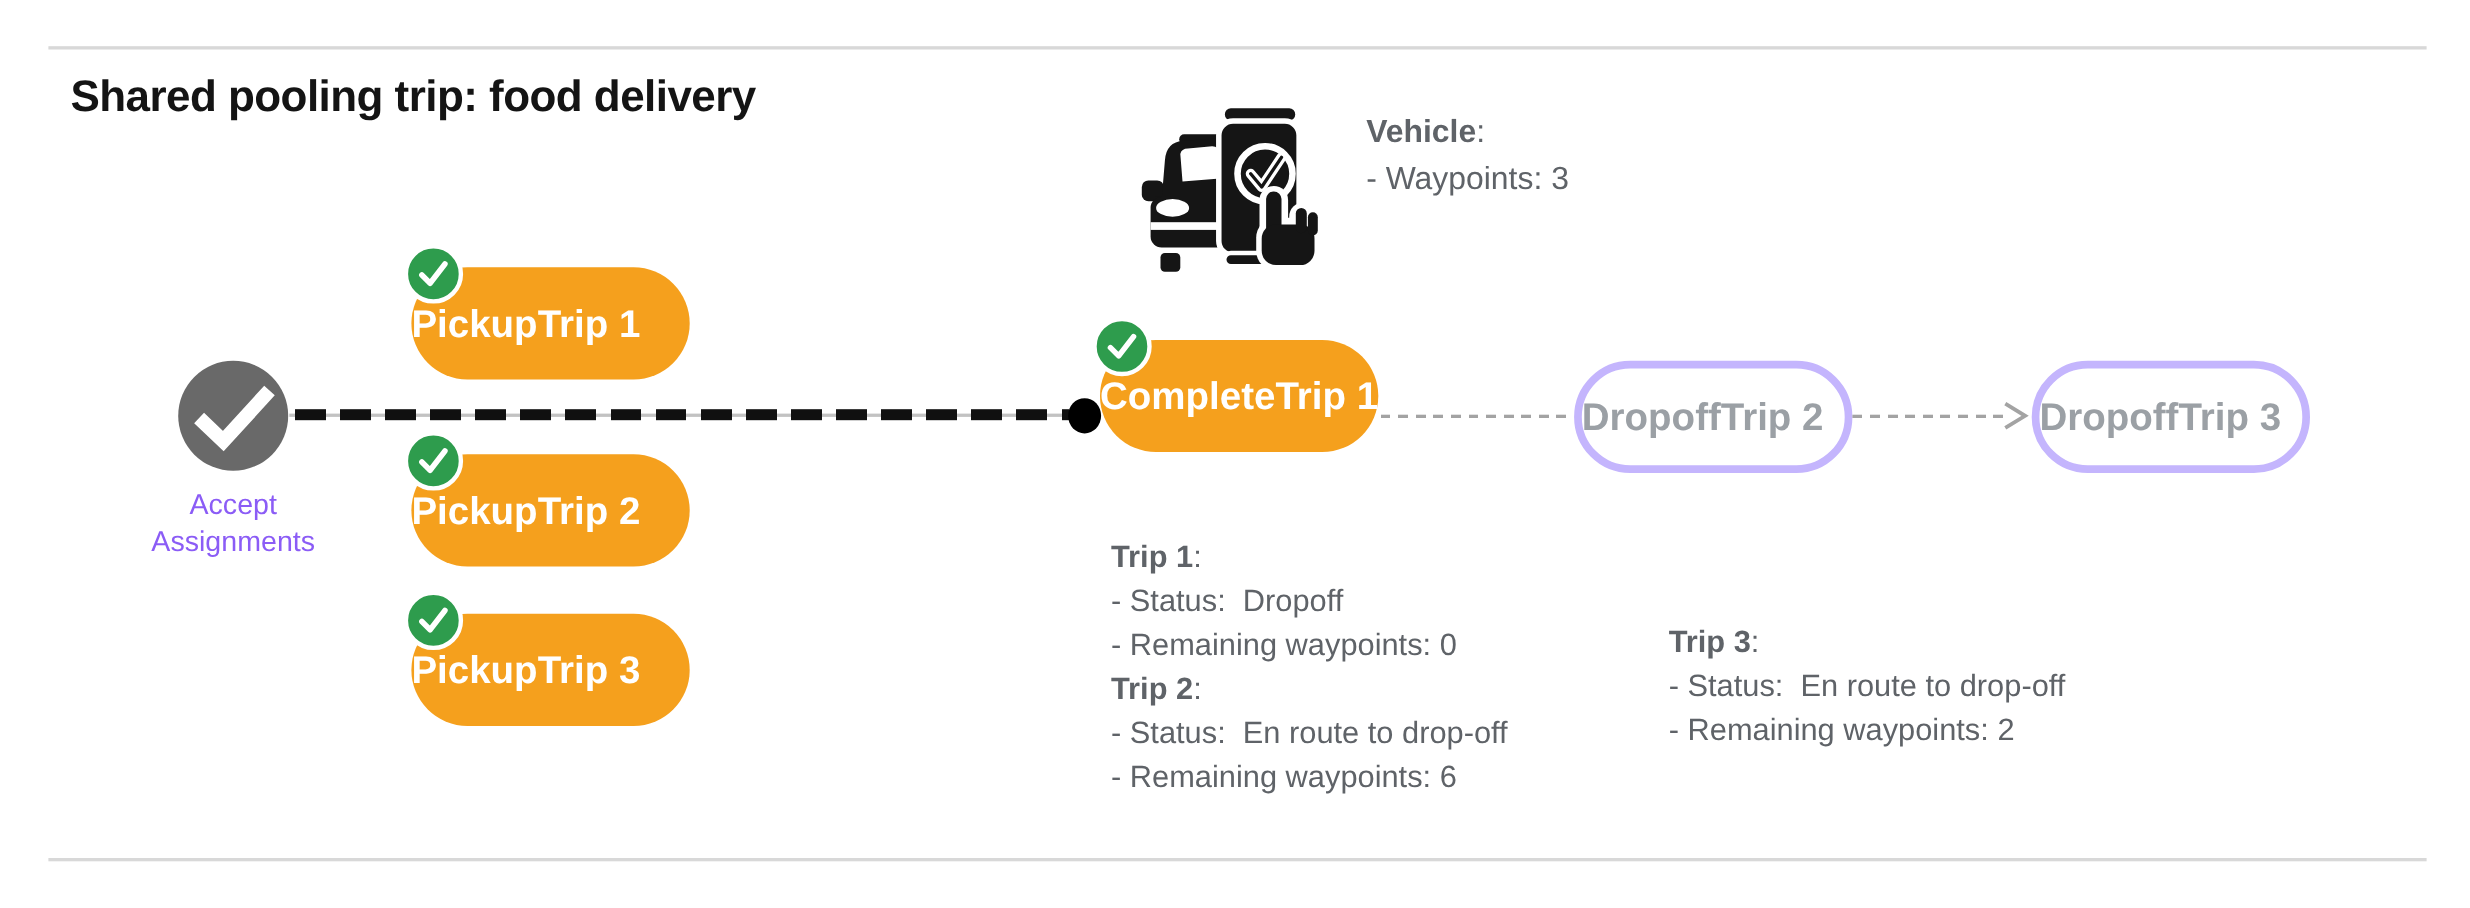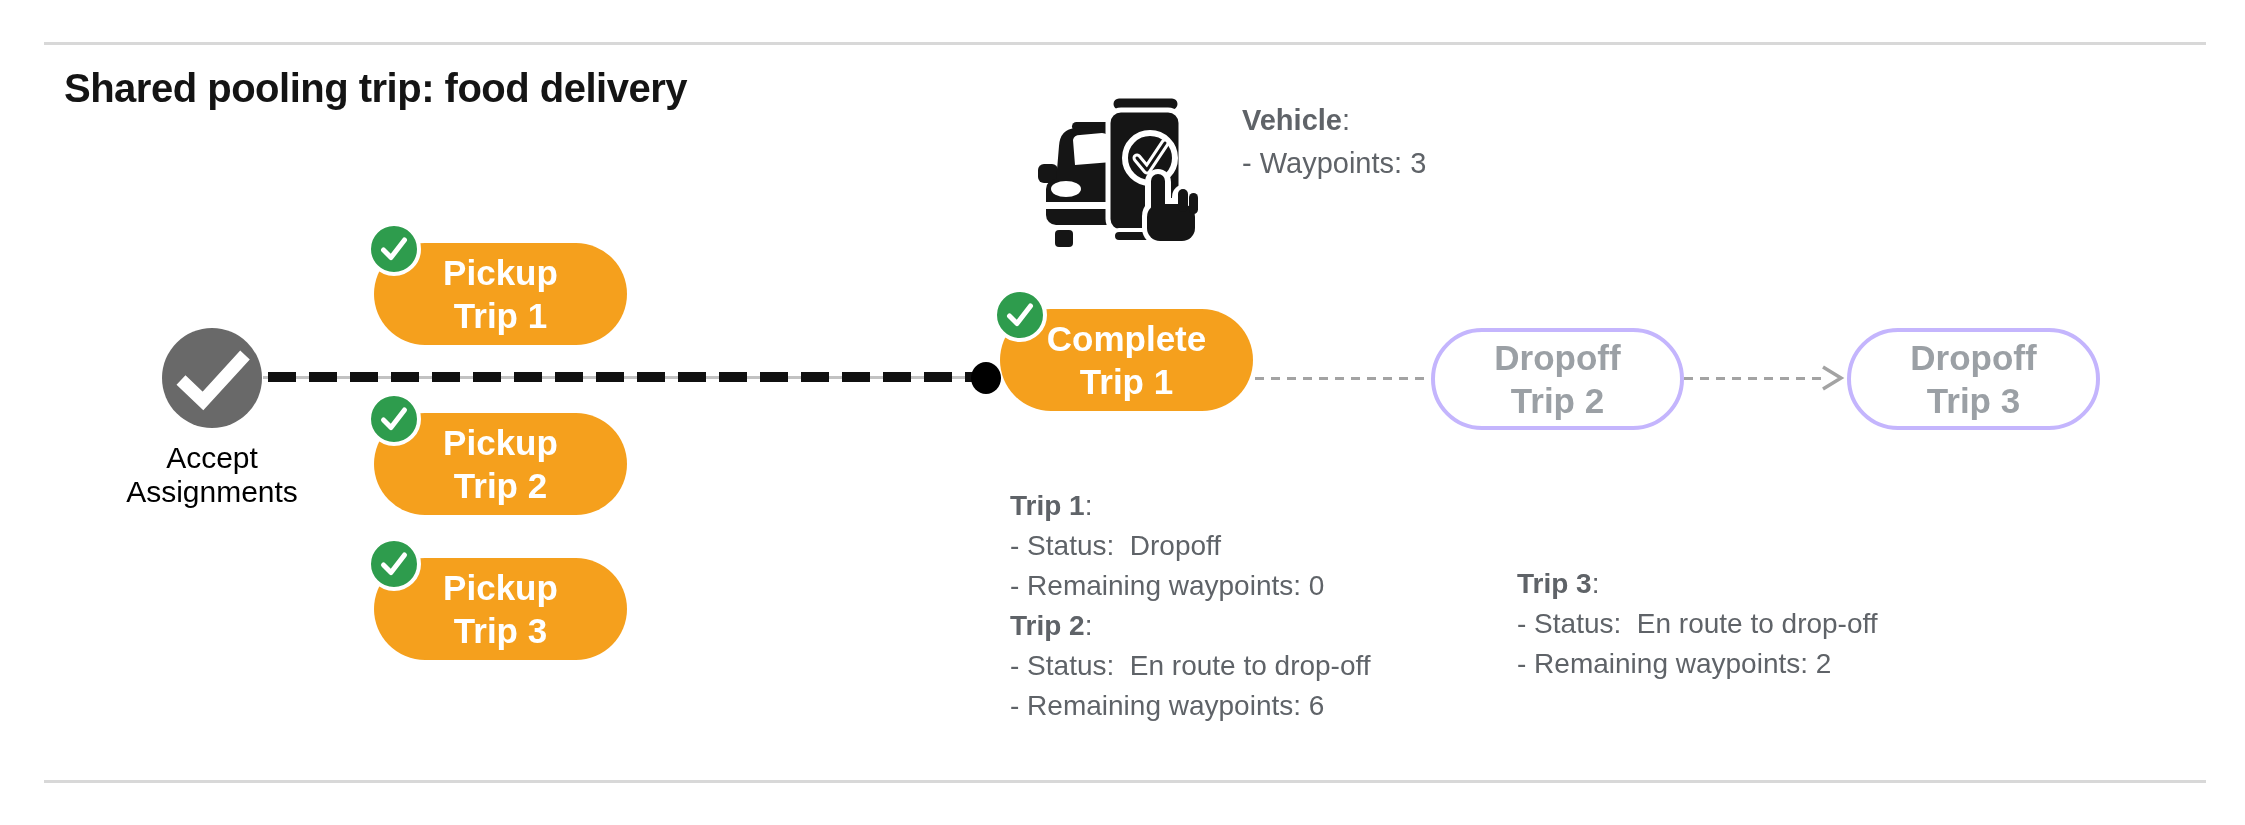--- a/index.html
+++ b/index.html
@@ -17,38 +17,38 @@
   }
 
   
   .vehicle-icon { position:absolute; left:1028px; top:86px; width:180px; height:170px; }
   .vehicle-text { position:absolute; left:1242px; top:99px; font-size:29px; line-height:43px; color:#5F6368; white-space:nowrap; }
   .vehicle-text .bold { font-weight:bold;text-align:center; }
 
   
   .start-node { position:absolute; left:162px; top:328px; width:100px; height:100px; border-radius:50%; background:#696969; }
   .start-node svg { width:100%; height:100%; display:block; }
-  .start-label { position:absolute; left:62px; top:441px; width:300px; text-align:center; font-size:30px; line-height:34px; color:#000000; }
+  .start-label { position:absolute; left:62px; top:441px; width:300px; text-align:center; font-size:26px; line-height:34px; color:#8b5cf6; }
 
   
   .dash-underlay { position:absolute; left:263px; top:376px; width:735px; height:3px; background:#C2C2C2; }
   .dash-line {
     position:absolute; left:268px; top:372px; width:704px; height:10px;
     background:repeating-linear-gradient(90deg, #101010 0 28px, transparent 28px 41px);
   }
   .route-dot { position:absolute; left:971px; top:362px; width:30px; height:32px; border-radius:50%; background:#000000; }
 
   
   .pill {
     position:absolute; width:253px; height:102px; border-radius:51px;
-    display:flex; flex-direction:column; align-items:center; justify-content:center;
+    display:flex; align-items:center; justify-content:flex-start;
     font-weight:bold; font-size:35px; line-height:43px; text-align:center; box-sizing:border-box;
   }
   .pill.active { background:#F5A01D; color:#ffffff; }
-  .pill.pending { background:#ffffff; border:4px solid #c4b5fd; color:#9BA0A5; }
+  .pill.pending { background:#ffffff; border:7px solid #c4b5fd; color:#9BA0A5; }
   #pill-pickup1  { left:374px; top:243px; }
   #pill-pickup2  { left:374px; top:413px; }
   #pill-pickup3  { left:374px; top:558px; }
   #pill-complete { left:1000px; top:309px; }
   #pill-dropoff2 { left:1431px; top:328px; }
   #pill-dropoff3 { left:1847px; top:328px; }
 
   .badge {
     position:absolute; left:-7px; top:-21px; width:46px; height:46px; border-radius:50%;
     background:#2E9C4D; border:4px solid #ffffff; box-sizing:content-box;

